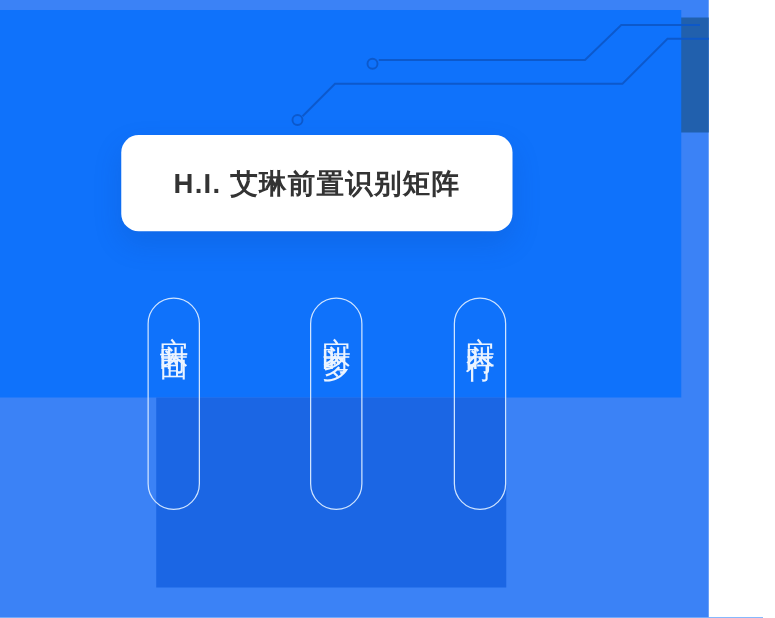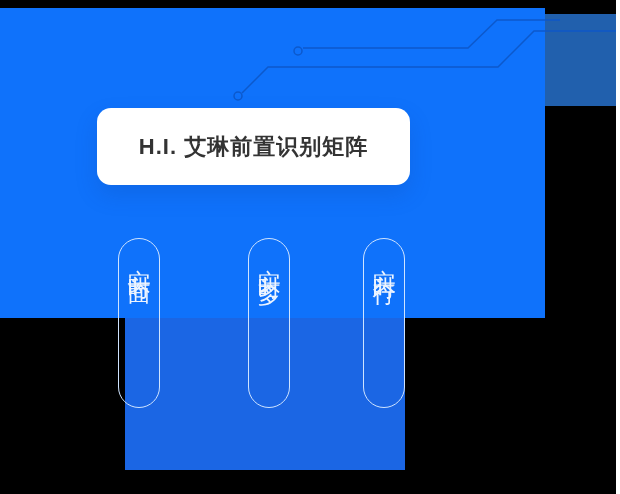--- a/index.html
+++ b/index.html
@@ -8,22 +8,22 @@
     --panel-blue: #1b66e4;
     --circuit-line: #0d57c9;
     --card-bg: #ffffff;
     --title-text: #333333;
     --pill-border: #cfe4ff;
     --pill-text: #ecf4ff;
   }
   * { margin:0; padding:0; box-sizing:border-box; }
   body { background:#ffffff; }
   .stage {
-    position:relative; width:616px; height:494px;
-    background:#000000; overflow:hidden;
+    position:relative; width:567px; height:494px;
+    background:#3b82f6; overflow:hidden;
     font-family:"Liberation Sans","DejaVu Sans",sans-serif;
   }
   .block-deep {
     position:absolute; left:540px; top:14px; width:80px; height:92px;
     background:var(--deep-blue);
   }
   .block-main {
     position:absolute; left:0; top:8px; width:545px; height:310px;
     background:var(--primary-blue);
   }

